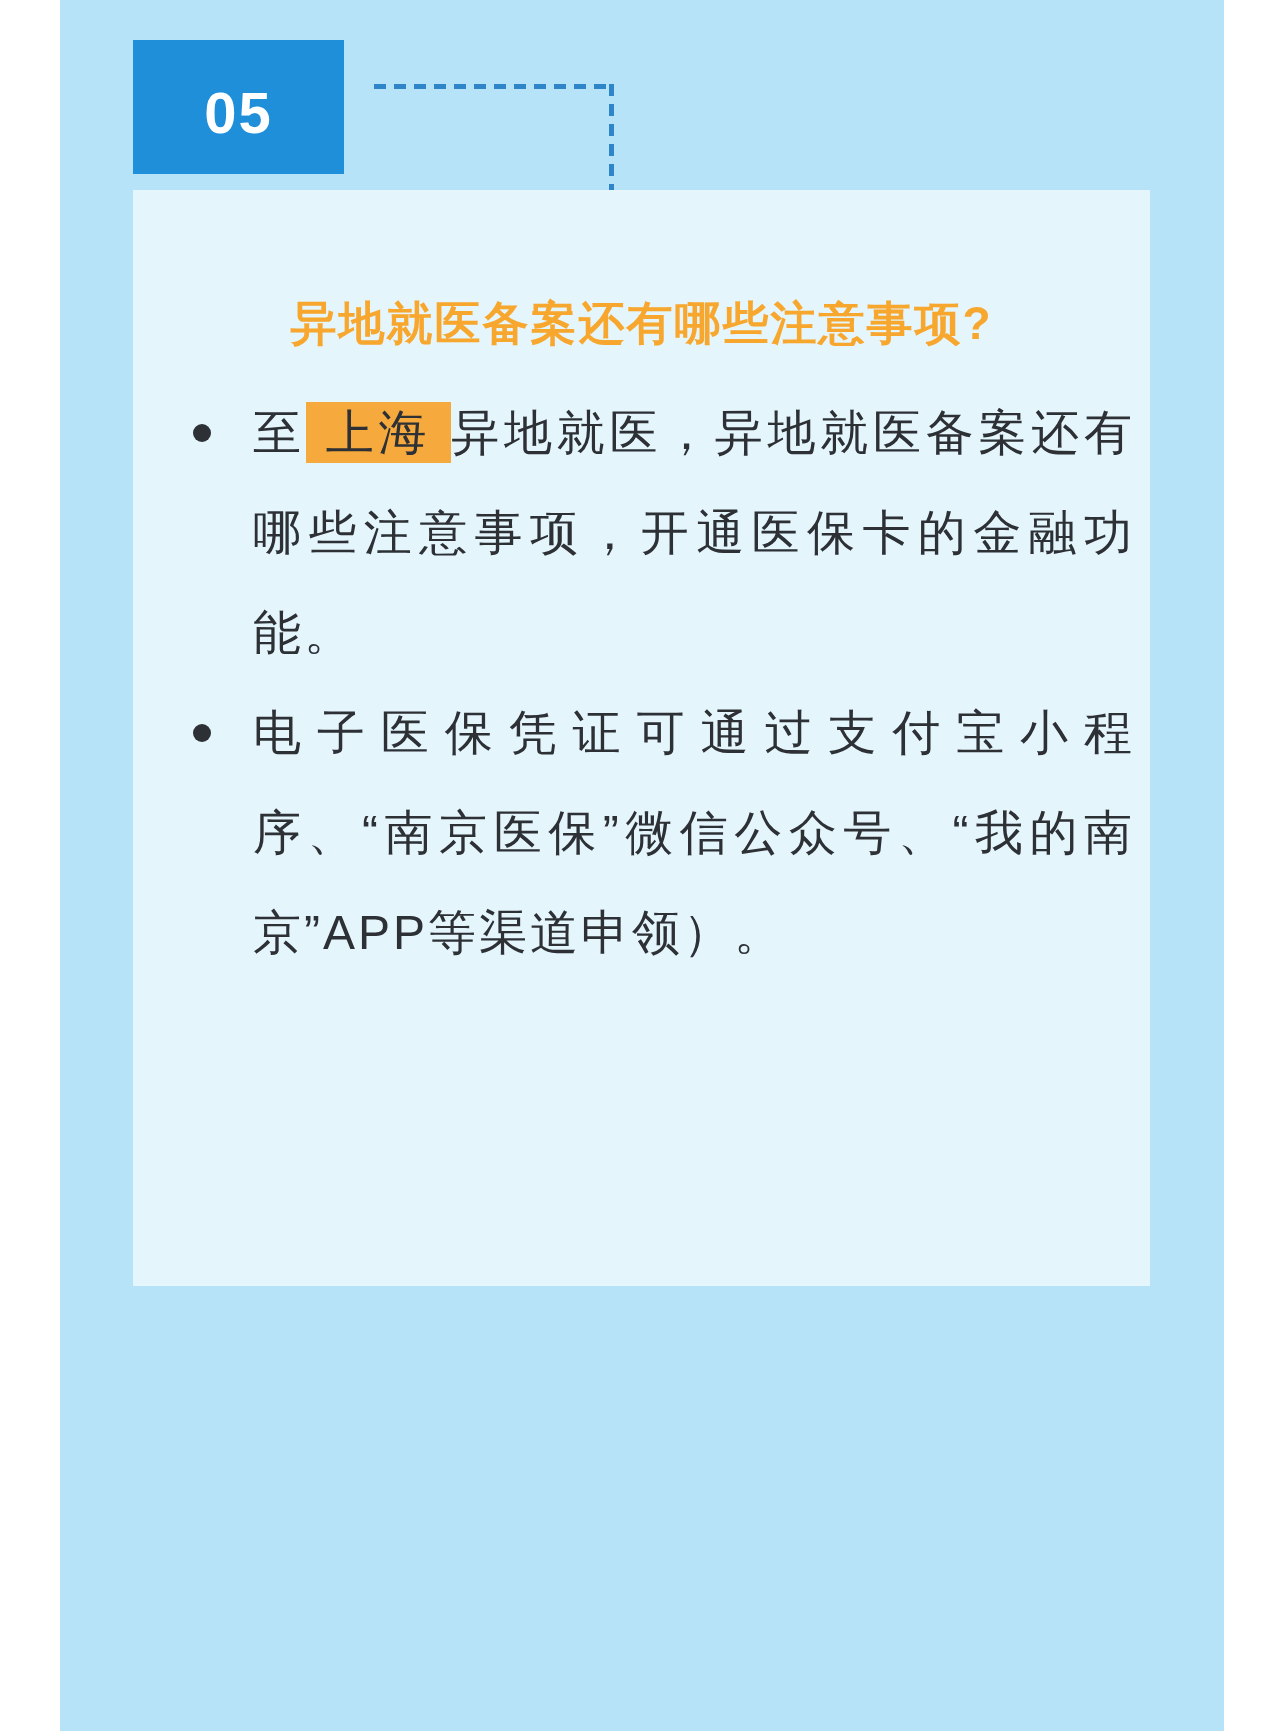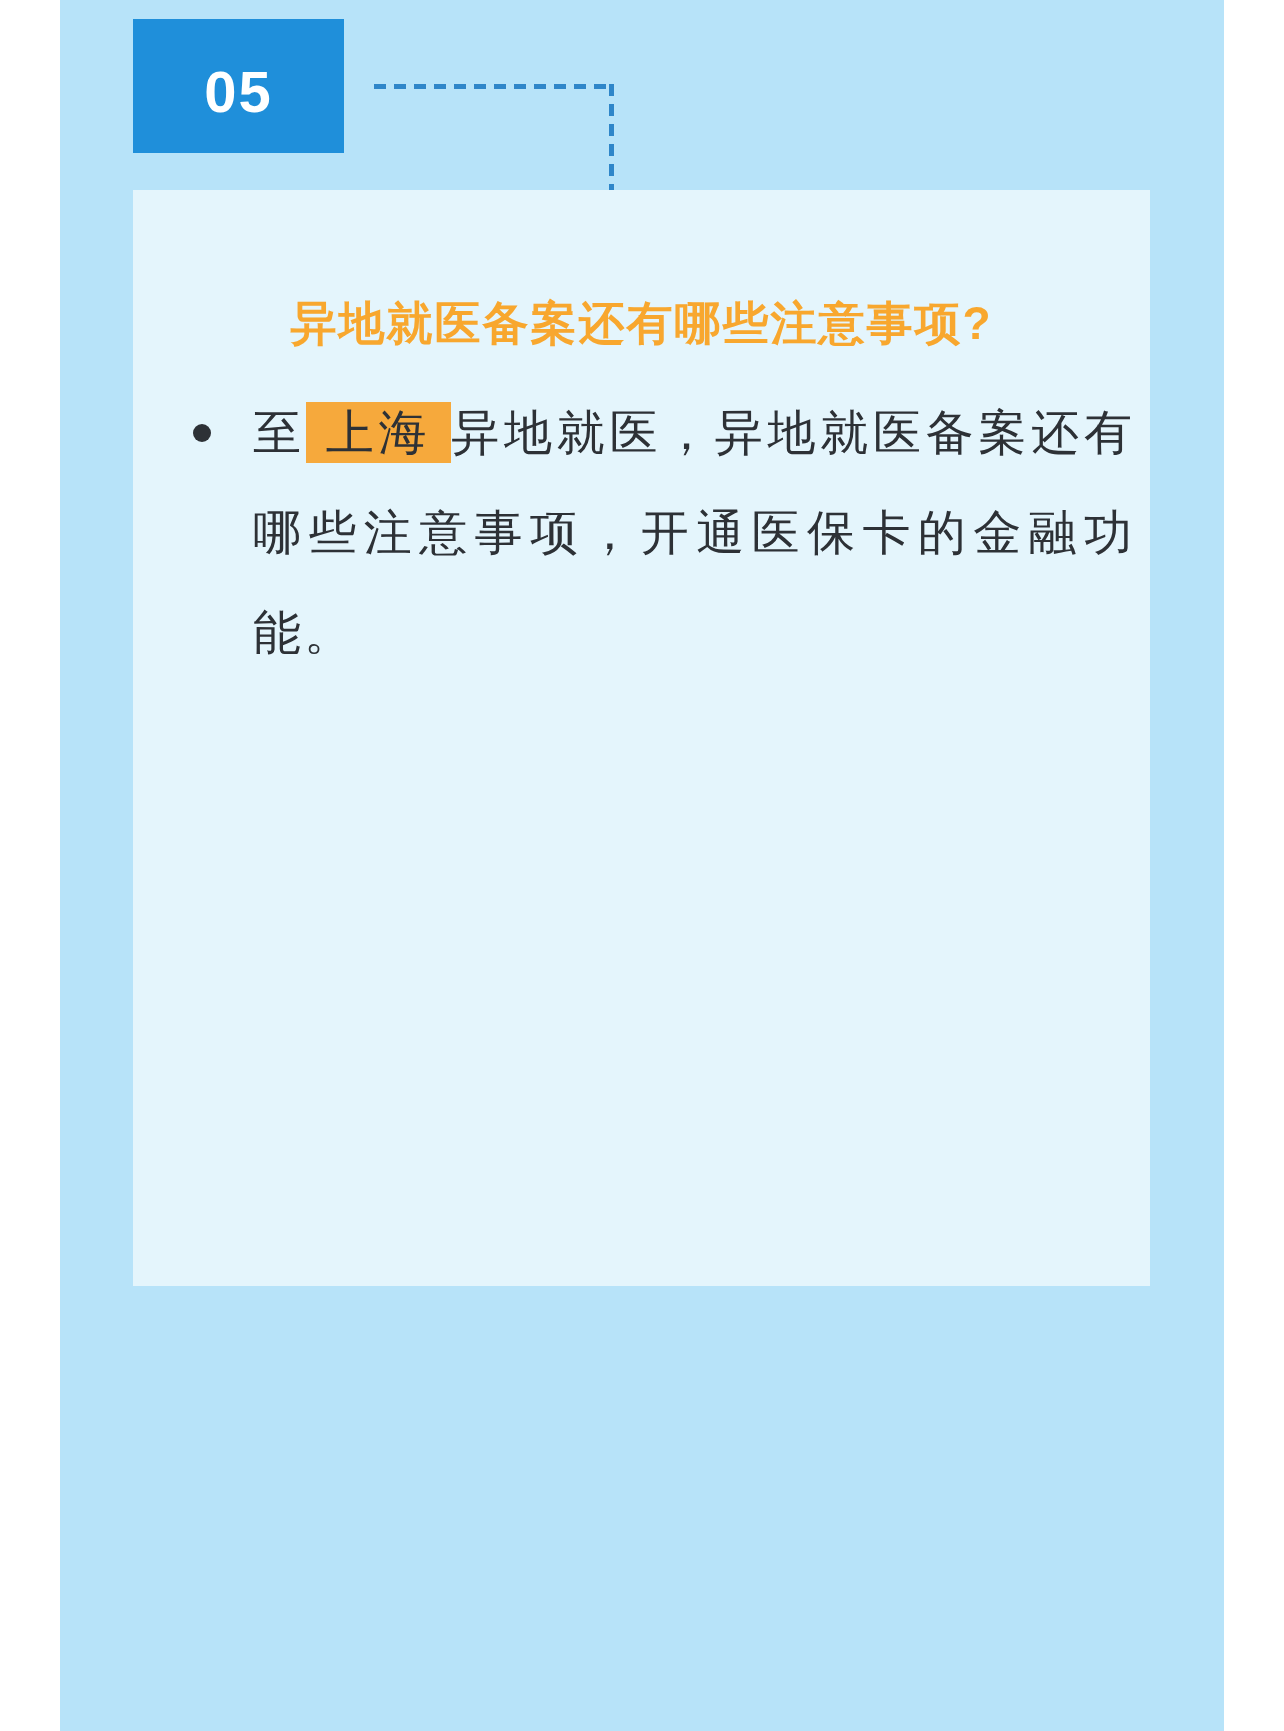--- a/index.html
+++ b/index.html
@@ -87,21 +87,21 @@
   .hl {
     color: inherit;
     padding: 4px 20px;
   }
 </style>
 </head>
 <body>
 
 <div class="bg-strip" style="background: rgb(183, 227, 249);"></div>
 
-<div class="badge" style="background: rgb(31, 143, 218);">
+<div class="badge" style="background: rgb(31, 143, 218); margin-top: 21px;">
   <span class="badge-number" style="color: rgb(255, 255, 255);">05</span>
 </div>
 
 <div class="connector-h"></div>
 <div class="connector-v"></div>
 <div class="connector-dot" style="background: rgb(248, 196, 68);"></div>
 
 <div class="card" style="background: rgb(228, 245, 252);">
 
   <h1 class="card-title" style="color: rgb(248, 167, 46);">异地就医备案还有哪些注意事项?</h1>
@@ -110,15 +110,19 @@
 
 
 
     <li class="bullet-item">
       <span class="bullet-dot" style="background: rgb(45, 49, 54);"></span>
       <p class="bullet-text">
         <span>至</span><mark class="hl" style="background: rgb(246, 169, 60);">上海</mark><span>异地就医，异地就医备案还有哪些注意事项，开通医保卡的金融功能。</span>
       </p>
     </li>
 
+    <li class="bullet-item">
+      <span class="bullet-dot" style="background: rgb(45, 49, 54);"></span>
+      <p class="bullet-text">电子医保凭证可通过支付宝小程序、“南京医保”微信公众号、“我的南京”APP等渠道申领）。</p>
+    </li>
 
   </ul>
 </div>
 
 </body></html>

